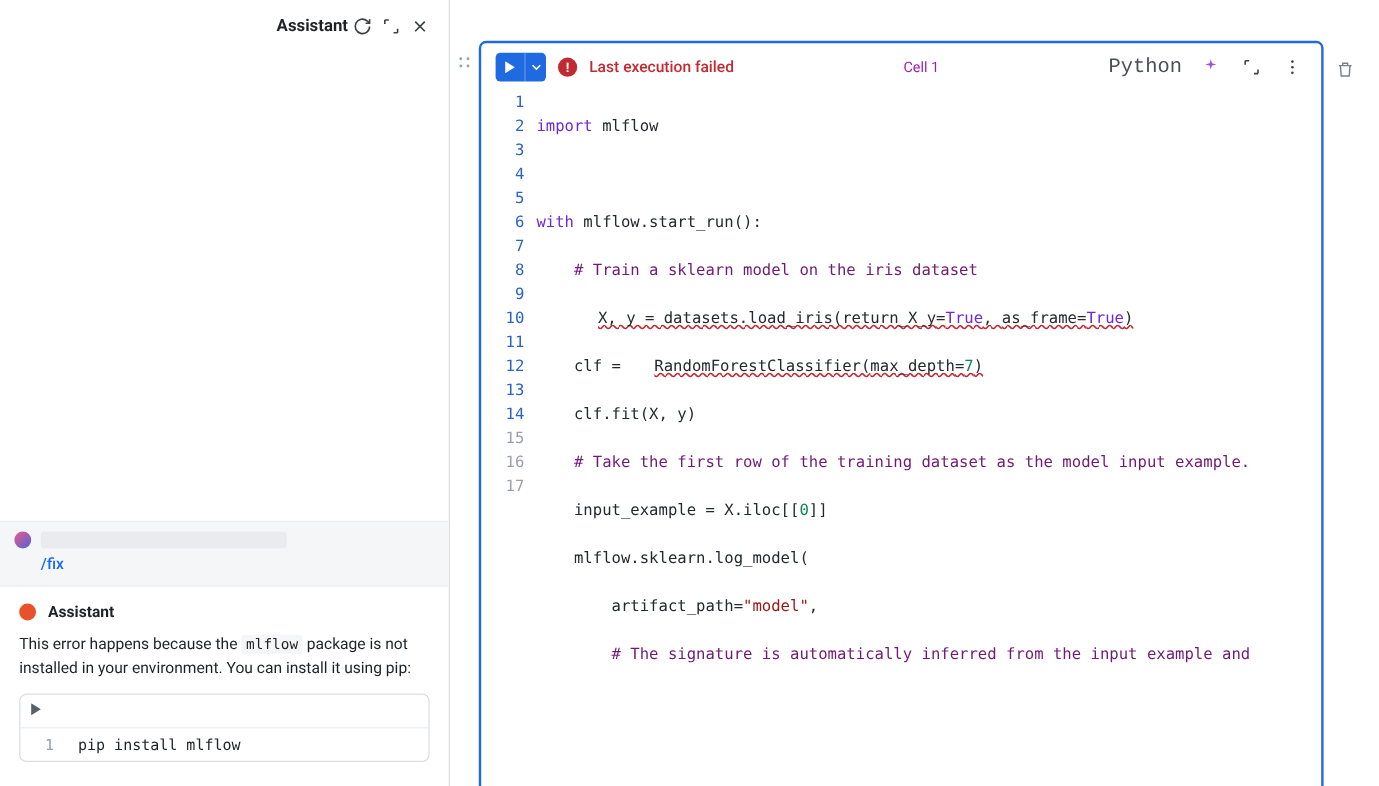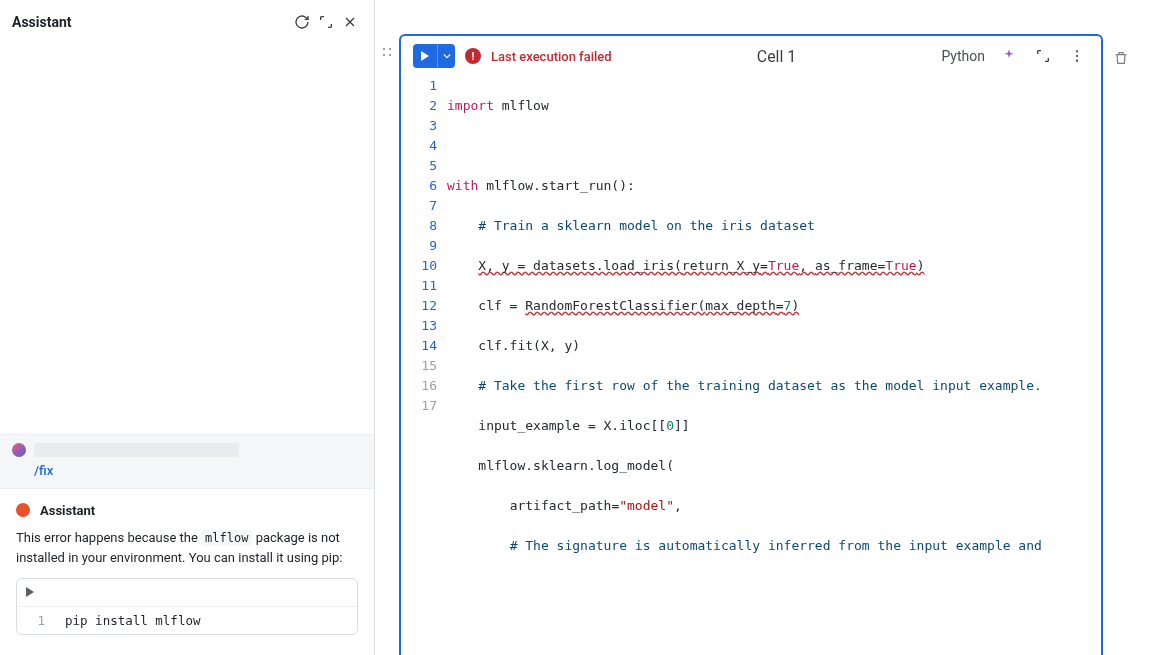--- a/index.html
+++ b/index.html
@@ -1,19 +1,19 @@
 <!DOCTYPE html>
 <html><head>
 <meta charset="utf-8">
 <style>
   * { box-sizing: border-box; margin: 0; padding: 0; }
   body { font-family: -apple-system, BlinkMacSystemFont, "Segoe UI", Roboto, sans-serif; font-size: 13px; color: #1e2226; background: #fff; width: 1149px; height: 655px; overflow: hidden; display: flex; }
   
   
-  .left-panel { width: 375px; height: 100%; border-right: 1px solid #d9dde2; display: flex; flex-direction: column; }
+  .left-panel { width: 375px; height: 100%; border-right: 1px solid #d9dde2; display: flex; flex-direction: column; align-items: flex-end; }
   .left-header { display: flex; align-items: center; padding: 10px 12px 8px; }
   .left-header .title { font-weight: 700; font-size: 14px; flex: 1; }
   .icon-btn { width: 24px; height: 24px; display: flex; align-items: center; justify-content: center; cursor: pointer; color: #3b3f44; }
   .icon-btn svg { width: 16px; height: 16px; }
   
   .chat-body { flex: 1; overflow: auto; display: flex; flex-direction: column; }
   .chat-spacer { flex: 1; }
   
   .user-msg { background: #f5f6f8; padding: 8px 12px 10px; border-top: 1px solid #eceef2; border-bottom: 1px solid #eceef2; }
   .user-msg .row1 { display: flex; align-items: center; gap: 8px; margin-bottom: 6px; }
@@ -39,34 +39,34 @@
   .drag-grip { color: #9aa1a9; cursor: grab; margin-top: 12px; }
   
   .cell { flex: 1; border: 2px solid #1f6ae0; border-radius: 6px; background: #fff; }
   .cell-toolbar { display: flex; align-items: center; padding: 8px 12px 6px; gap: 10px; }
   .run-btn { display: flex; align-items: center; background: #1f6ae0; border-radius: 4px; height: 24px; overflow: hidden; }
   .run-btn .play { width: 24px; display:flex; align-items:center; justify-content:center; color:#fff; }
   .run-btn .caret { width: 18px; display:flex; align-items:center; justify-content:center; color:#fff; border-left:1px solid rgba(255,255,255,.3); height:100%; }
   .err-badge { width:16px; height:16px; border-radius:50%; background:#c22a32; color:#fff; display:flex; align-items:center; justify-content:center; font-weight:700; font-size:11px; flex:none; }
   .exec-status { color:#c22a32; font-weight:500; }
   .spacer { flex:1; }
-  .cell-label { color:#404040; font-size:16px; }
-  .lang { color:#4a4f56; font-size:14px; margin-right:2px; }
+  .cell-label { color:#a21caf; font-size:12px; }
+  .lang { color:#4a4f56; font-size:17px; margin-right:2px;font-family:Liberation Mono, monospace; }
   .sparkle { color:#a250d6; }
   
   .code-editor { display:flex; font-family:"SFMono-Regular",Consolas,monospace; font-size:13px; line-height:20px; padding:2px 0 4px; }
   .gutter { width:46px; text-align:right; padding-right:10px; color:#9aa1a9; user-select:none; }
   .gutter .active { color:#2a63c8; }
   .code { flex:1; white-space:pre; color:#24292e; position:relative; }
-  .cm { color:#0c4a6e; }
+  .cm { color:#701a75; }
   .st { color:#a31515; }
   .id { color:#24292e; }
   .num { color:#098658; }
-  .pr { color:#be185d; }
-  .err-underline { text-decoration: underline wavy #c22a32; text-decoration-skip-ink: none; }
+  .pr { color:#6d28d9; }
+  .err-underline { text-decoration: underline wavy #c22a32; text-decoration-skip-ink: none; margin-left: 20px; }
   
   .trash { color:#7a8088; margin-top:12px; cursor:pointer; }
 </style>
 </head>
 <body>
 
 <div class="left-panel">
   <div class="left-header">
     <div class="title">Assistant</div>
     <div class="icon-btn">

